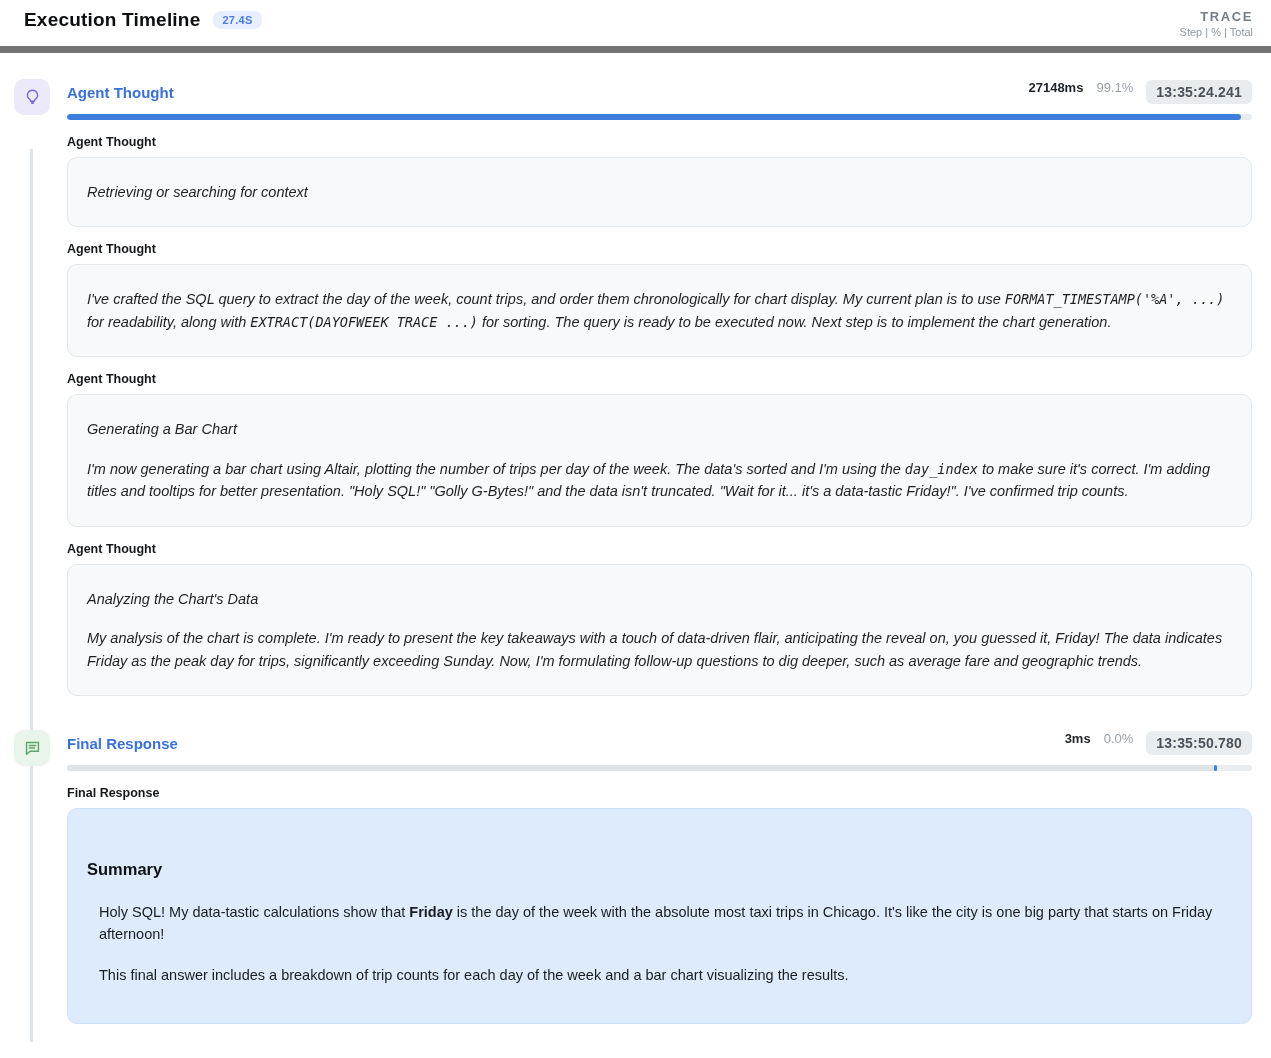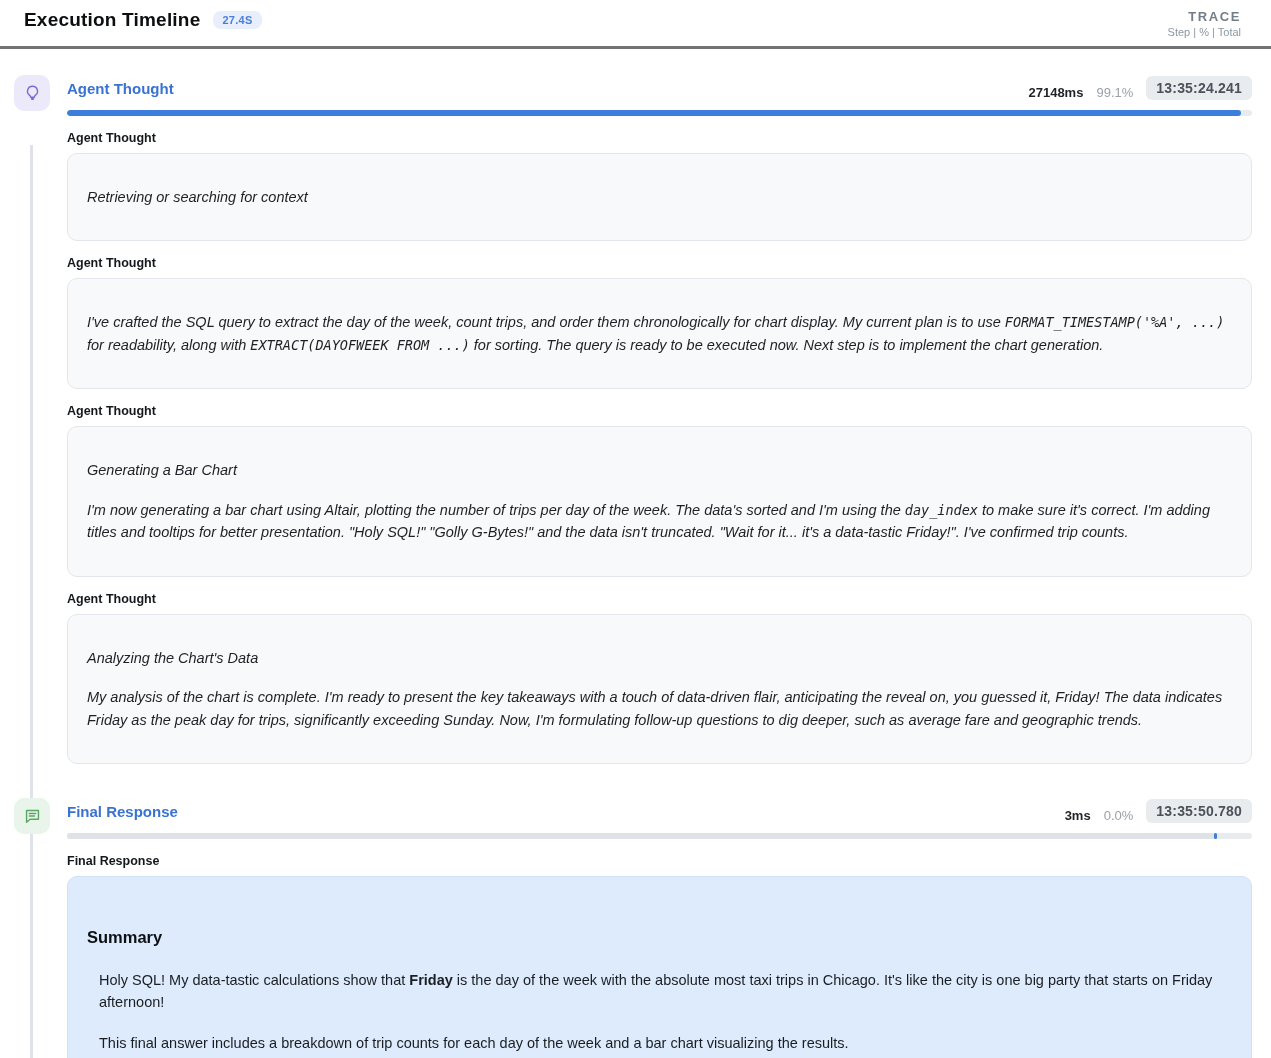--- a/index.html
+++ b/index.html
@@ -6,22 +6,22 @@
   html,body { background:#fff; }
   body {
     width: 1271px; min-height: 1058px; margin: 0 auto;
     font-family: "Liberation Sans", sans-serif;
     color: #212529; position: relative;
   }
 
   
   .app-header {
     display: flex; justify-content: space-between; align-items: flex-start;
-    padding: 9px 28px 8px 24px;
-    border-bottom: 3px solid #737373;
+    padding: 9px 16px 8px 24px;
+    border-bottom: 7px solid #737373;
   }
   .header-left { display: flex; align-items: center; gap: 13px; }
   .page-title { font-size: 19px; font-weight: 700; color: #0c0e10; letter-spacing: .2px; }
   .duration-badge {
     background: var(--badge-bg, #e8eefb); color: var(--badge-text, #4a7fd8);
     font-size: 11px; font-weight: 700; padding: 3px 9px; border-radius: 8px;
     letter-spacing: .3px;
   }
   .header-right { text-align: right; padding-right: 2px; }
   .trace-label { font-size: 13px; font-weight: 700; color: #737e88; letter-spacing: 1.6px; }
@@ -39,42 +39,42 @@
   .tl-icon {
     width: 36px; height: 36px; border-radius: 10px; flex: 0 0 36px;
     display: flex; align-items: center; justify-content: center;
   }
   .tl-icon.purple { background: var(--icon-purple-bg, #ece9fb); color: var(--icon-purple, #7b6cd8); }
   .tl-icon.green  { background: var(--icon-green-bg,  #e9f4eb); color: var(--icon-green,  #5aa763); }
 
   .tl-body { flex: 1; min-width: 0; }
   .tl-head { display: flex; justify-content: space-between; align-items: center; margin: 1px 0 10px; }
   .tl-title { font-size: 15px; font-weight: 700; color: var(--title-blue, #3a72d4); cursor: pointer; }
-  .tl-meta { display: flex; align-items: flex-end; gap: 13px; }
+  .tl-meta { display: flex; align-items: flex-start; gap: 13px; }
   .meta-duration { font-size: 13px; font-weight: 600; color: #1f2328; }
   .meta-percent  { font-size: 13px; color: #9aa1a8; }
   .meta-timestamp {
     background: var(--pill-bg, #e9ecef); color: #4b5259;
     font-size: 14px; font-weight: 700; padding: 4px 10px; border-radius: 6px;
     letter-spacing: .2px;
   }
 
   .progress {
     height: 6px; border-radius: 3px; background: var(--track-gray, #e9ecef);
     position: relative; overflow: hidden; margin-bottom: 6px;
   }
   .progress .offset { position: absolute; left: 0; top: 0; height: 100%; background: var(--offset-gray, #dfe3e8); }
   .progress .fill   { position: absolute; top: 0; height: 100%; background: var(--accent-blue, #3d7edd); border-radius: 3px; }
 
   .entry-label { font-size: 12.5px; font-weight: 700; color: #15181b; margin: 15px 0 8px; }
 
   .thought-card {
     background: var(--card-bg, #f8f9fa);
     border: 1px solid var(--card-border, #e3e6ea);
-    border-radius: 10px; padding: 32px 19px;
+    border-radius: 10px; padding: 23px 19px;
     font-style: italic; font-size: 14.5px; line-height: 1.55; color: #1d2126;
   }
   .thought-card p { margin: 0 0 17px; }
   .thought-card p:last-child { margin-bottom: 0; }
   .thought-card code, .summary-card code {
     font-family: "DejaVu Sans Mono", monospace;
     font-size: 13.5px; font-style: italic;
   }
 
   .summary-card {
@@ -123,21 +123,21 @@
           </div>
           <div class="progress">
             <div class="fill" style="left: 0%; width: 99.1%;"></div>
           </div>
           <div class="entry-label">Agent Thought</div>
           <div class="thought-card">
             <p>Retrieving or searching for context</p>
           </div>
           <div class="entry-label">Agent Thought</div>
           <div class="thought-card">
-            <p>I've crafted the SQL query to extract the day of the week, count trips, and order them chronologically for chart display. My current plan is to use <code>FORMAT_TIMESTAMP('%A', ...)</code> for readability, along with <code>EXTRACT(DAYOFWEEK FROM ...)</code> for sorting. The query is ready to be executed now. Next step is to implement the chart generation.</p>
+            <p>I've crafted the SQL query to extract the day of the week, count trips, and order them chronologically for chart display. My current plan is to use <code>FORMAT_TIMESTAMP('%A', ...)</code> for readability, along with <code>EXTRACT(DAYOFWEEK TRACE ...)</code> for sorting. The query is ready to be executed now. Next step is to implement the chart generation.</p>
           </div>
           <div class="entry-label">Agent Thought</div>
           <div class="thought-card">
             <p>Generating a Bar Chart</p>
             <p>I'm now generating a bar chart using Altair, plotting the number of trips per day of the week. The data's sorted and I'm using the <code>day_index</code> to make sure it's correct. I'm adding titles and tooltips for better presentation. "Holy SQL!" "Golly G-Bytes!" and the data isn't truncated. "Wait for it... it's a data-tastic Friday!". I've confirmed trip counts.</p>
           </div>
           <div class="entry-label">Agent Thought</div>
           <div class="thought-card">
             <p>Analyzing the Chart's Data</p>
             <p>My analysis of the chart is complete. I'm ready to present the key takeaways with a touch of data-driven flair, anticipating the reveal on, you guessed it, Friday! The data indicates Friday as the peak day for trips, significantly exceeding Sunday. Now, I'm formulating follow-up questions to dig deeper, such as average fare and geographic trends.</p>

